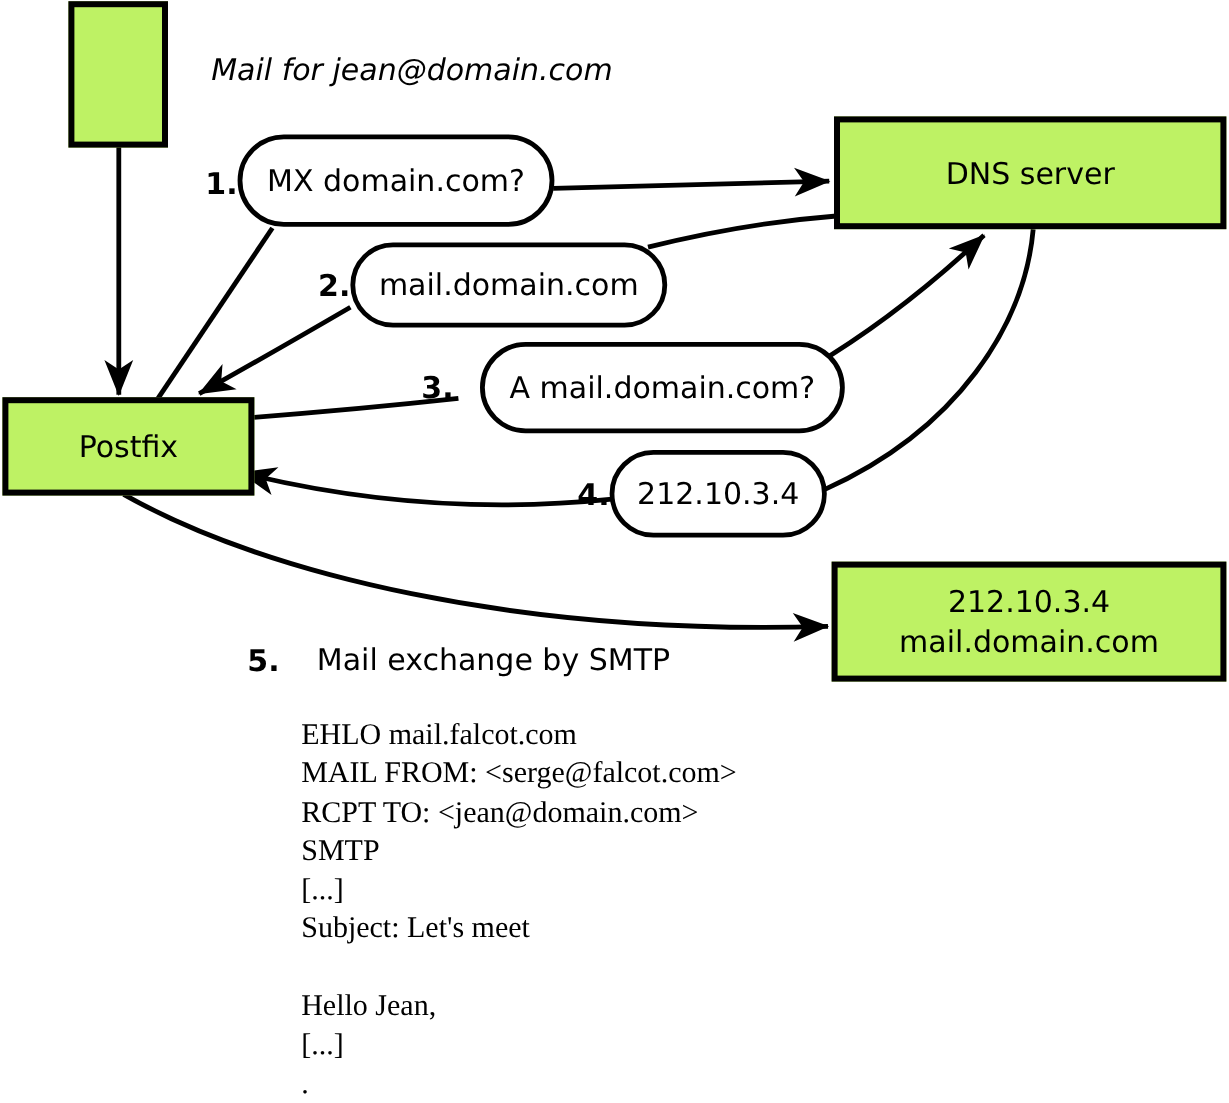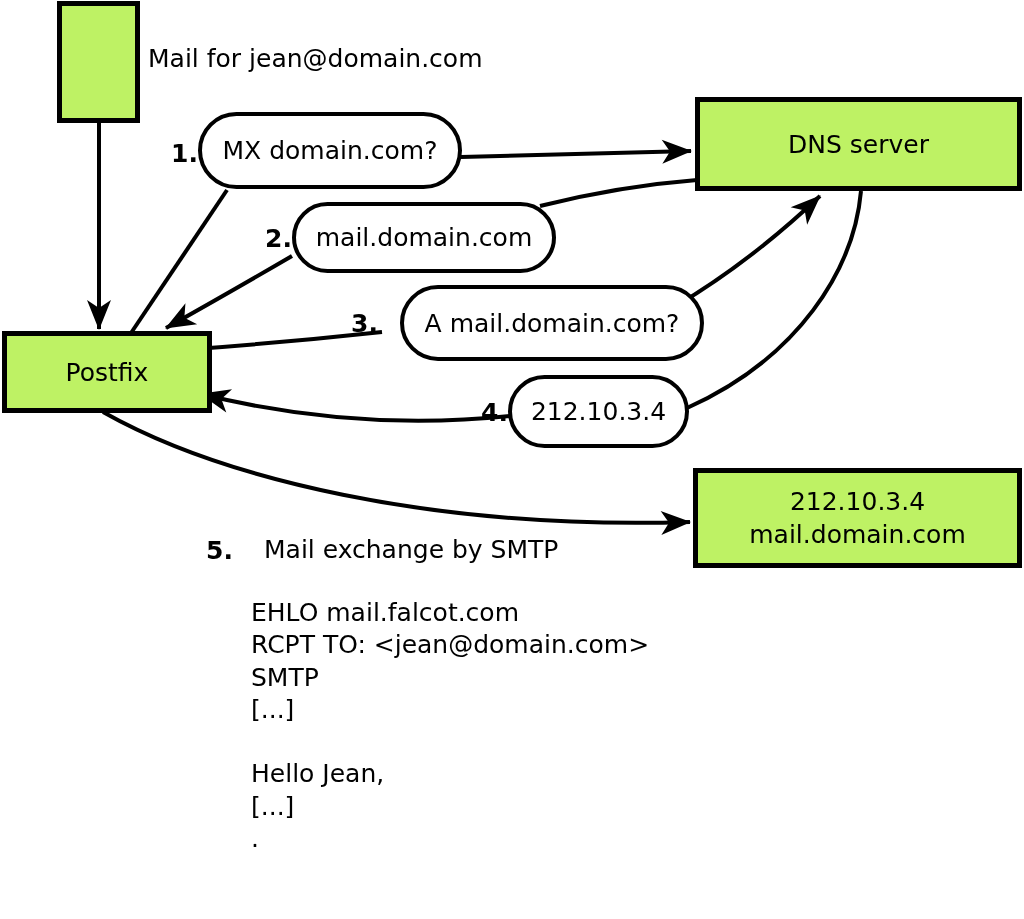--- a/index.html
+++ b/index.html
@@ -17,21 +17,21 @@
     position:absolute;box-sizing:border-box;background:#ffffff;border:4px solid #000000;
     border-radius:60px;display:flex;align-items:center;justify-content:center;
     font-size:25px;white-space:nowrap;text-align:center;
   }
   .num{
     position:absolute;width:60px;text-align:right;font-weight:700;font-size:25px;
     white-space:nowrap;line-height:28px;
   }
   .freetext{position:absolute;font-size:25px;white-space:nowrap;line-height:28px;}
   .result-line{line-height:33px;}
-  .smtp{position:absolute;left:251px;top:597px;font-size:25px;line-height:32.3px;}
+  .smtp{position:absolute;left:251px;top:597px;font-size:25px;line-height:32.3px;font-family:Liberation Serif, serif;}
   .smtp .line{min-height:32.3px;white-space:pre;}
 </style>
 </head>
 <body>
 
 <div class="canvas">
 
   <svg class="edges" width="1024" height="919" viewBox="0 0 1024 919" xmlns="http://www.w3.org/2000/svg">
     <defs>
       <marker id="ah" markerUnits="userSpaceOnUse" markerWidth="32" markerHeight="26" viewBox="0 0 32 26" refX="30" refY="13" orient="auto">
@@ -47,21 +47,21 @@
       <path d="M195,349 Q290,342 382,332"></path>
       <path d="M676,306 Q750,262 820,196" marker-end="url(#ah)"></path>
       <path d="M861,191 C854,270 798,358 687,408"></path>
       <path d="M510,416 Q355,432 201,394" marker-end="url(#ah)"></path>
       <path d="M103,412 C220,478 430,530 690,522" marker-end="url(#ah)"></path>
     </g>
   </svg>
 
   <div class="rect" style="left:57px;top:1px;width:83px;height:122px;"></div>
 
-  <div class="freetext" style="left:148px;top:45px;">Mail for jean@domain.com</div>
+  <div class="freetext" style="left:176px;top:45px;font-style:italic;">Mail for jean@domain.com</div>
 
   <div class="pill" style="left:198px;top:112px;width:264px;height:77px;">MX domain.com?</div>
   <div class="num" style="left:138px;top:140px;">1.</div>
 
   <div class="pill" style="left:292px;top:202px;width:264px;height:71px;">mail.domain.com</div>
   <div class="num" style="left:232px;top:225px;">2.</div>
 
   <div class="pill" style="left:400px;top:285px;width:304px;height:76px;">A mail.domain.com?</div>
   <div class="num" style="left:318px;top:310px;">3.</div>
 
@@ -75,22 +75,24 @@
   <div class="rect" style="left:693px;top:468px;width:329px;height:100px;">
     <div class="result-line">212.10.3.4</div>
     <div class="result-line">mail.domain.com</div>
   </div>
 
   <div class="num" style="left:173px;top:537px;">5.</div>
   <div class="freetext" style="left:264px;top:536px;">Mail exchange by SMTP</div>
 
   <div class="smtp">
     <div class="line">EHLO mail.falcot.com</div>
+    <div class="line">MAIL FROM: &lt;serge@falcot.com&gt;</div>
     <div class="line">RCPT TO: &lt;jean@domain.com&gt;</div>
     <div class="line">SMTP</div>
     <div class="line">[...]</div>
+    <div class="line">Subject: Let's meet</div>
     <div class="line"></div>
     <div class="line">Hello Jean,</div>
     <div class="line">[...]</div>
     <div class="line">.</div>
   </div>
 
 </div>
 
 </body></html>

